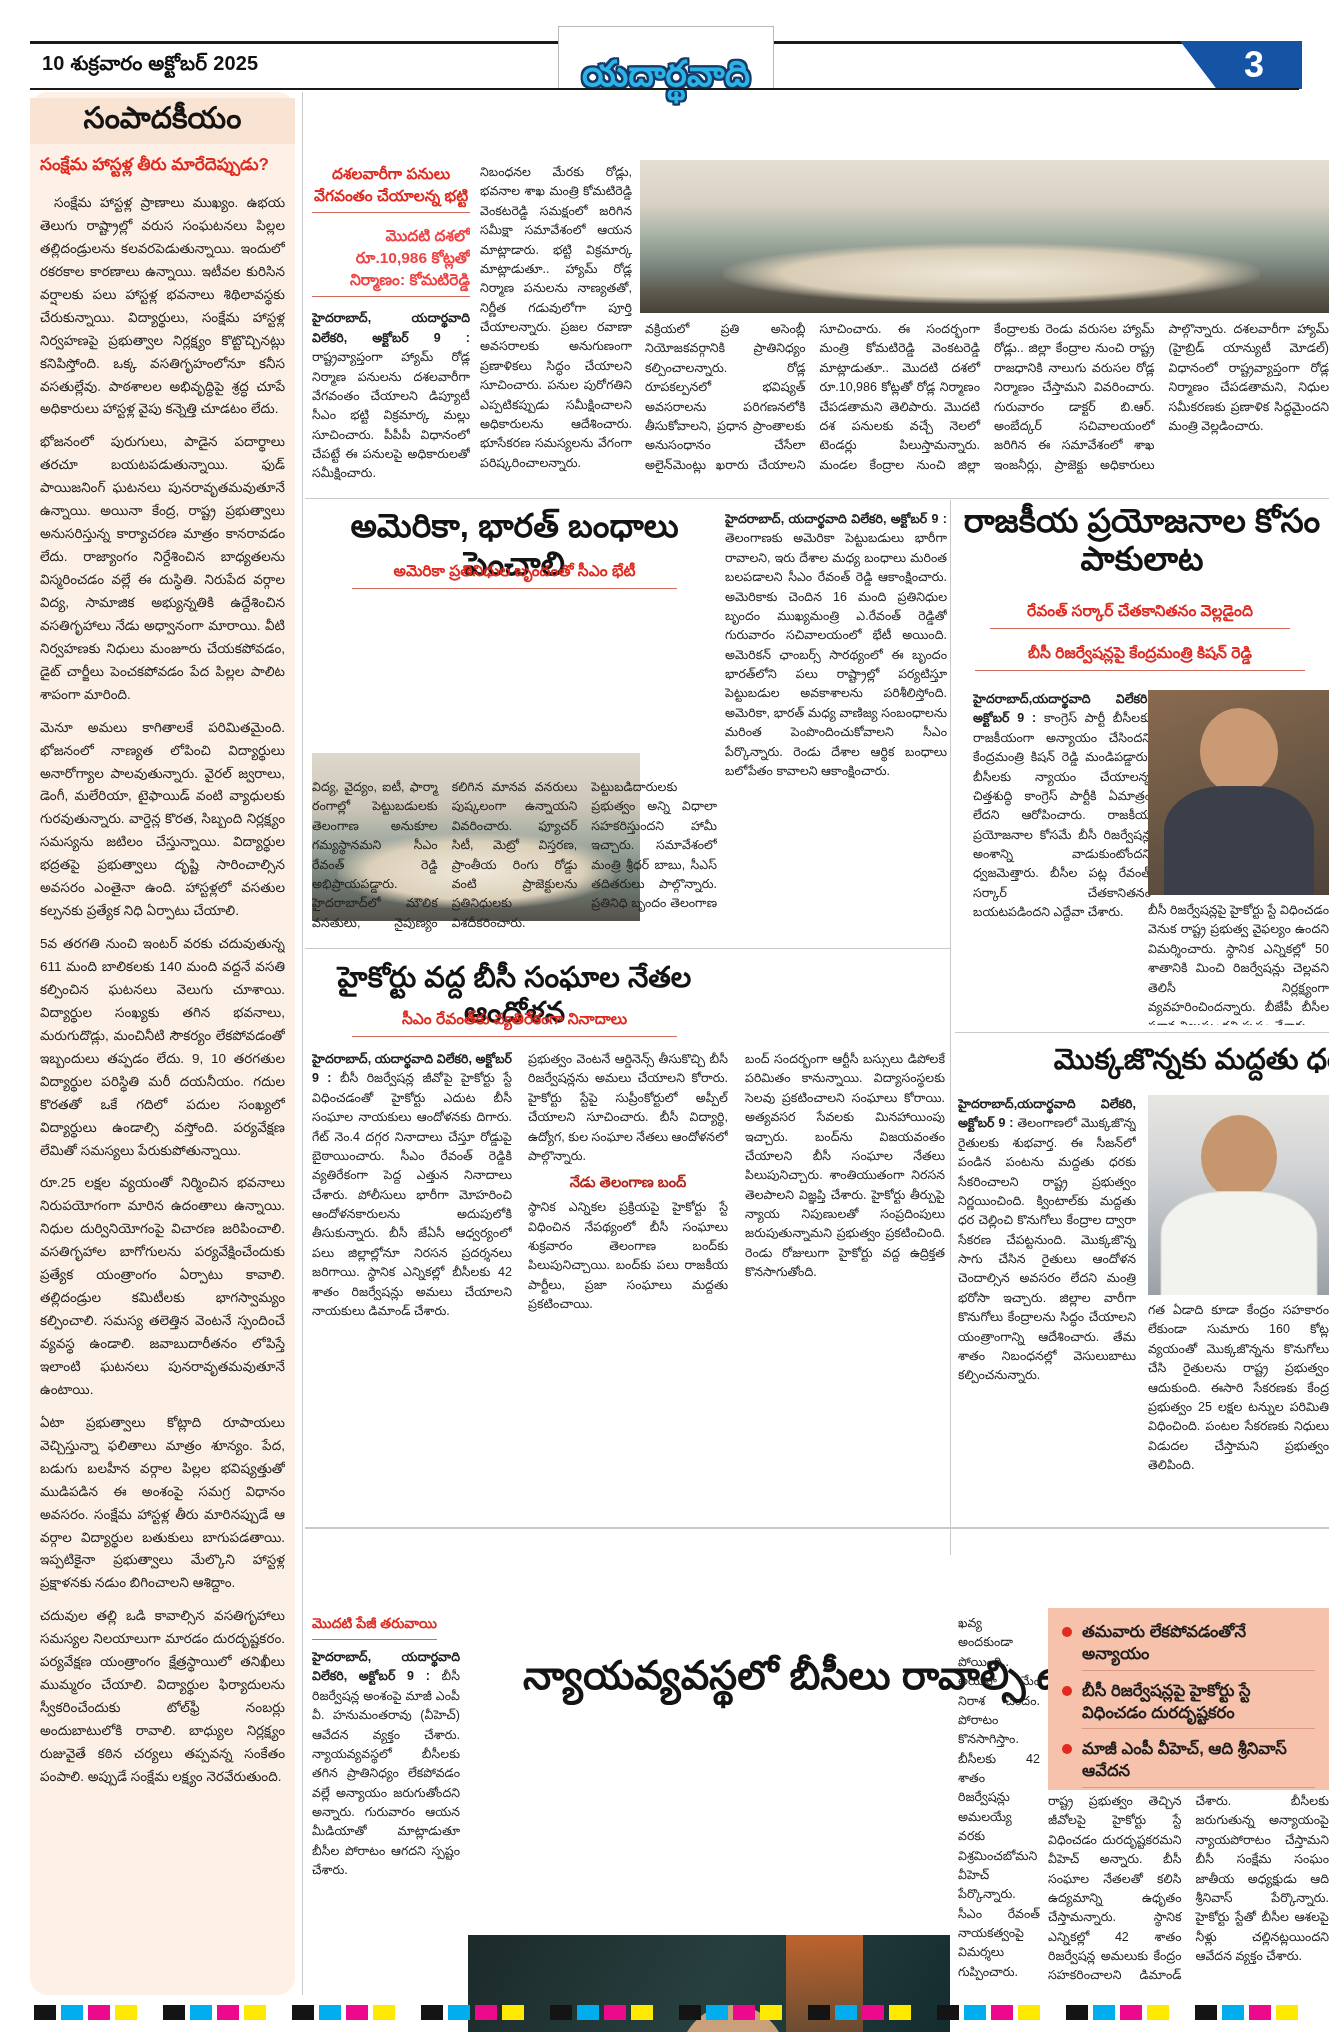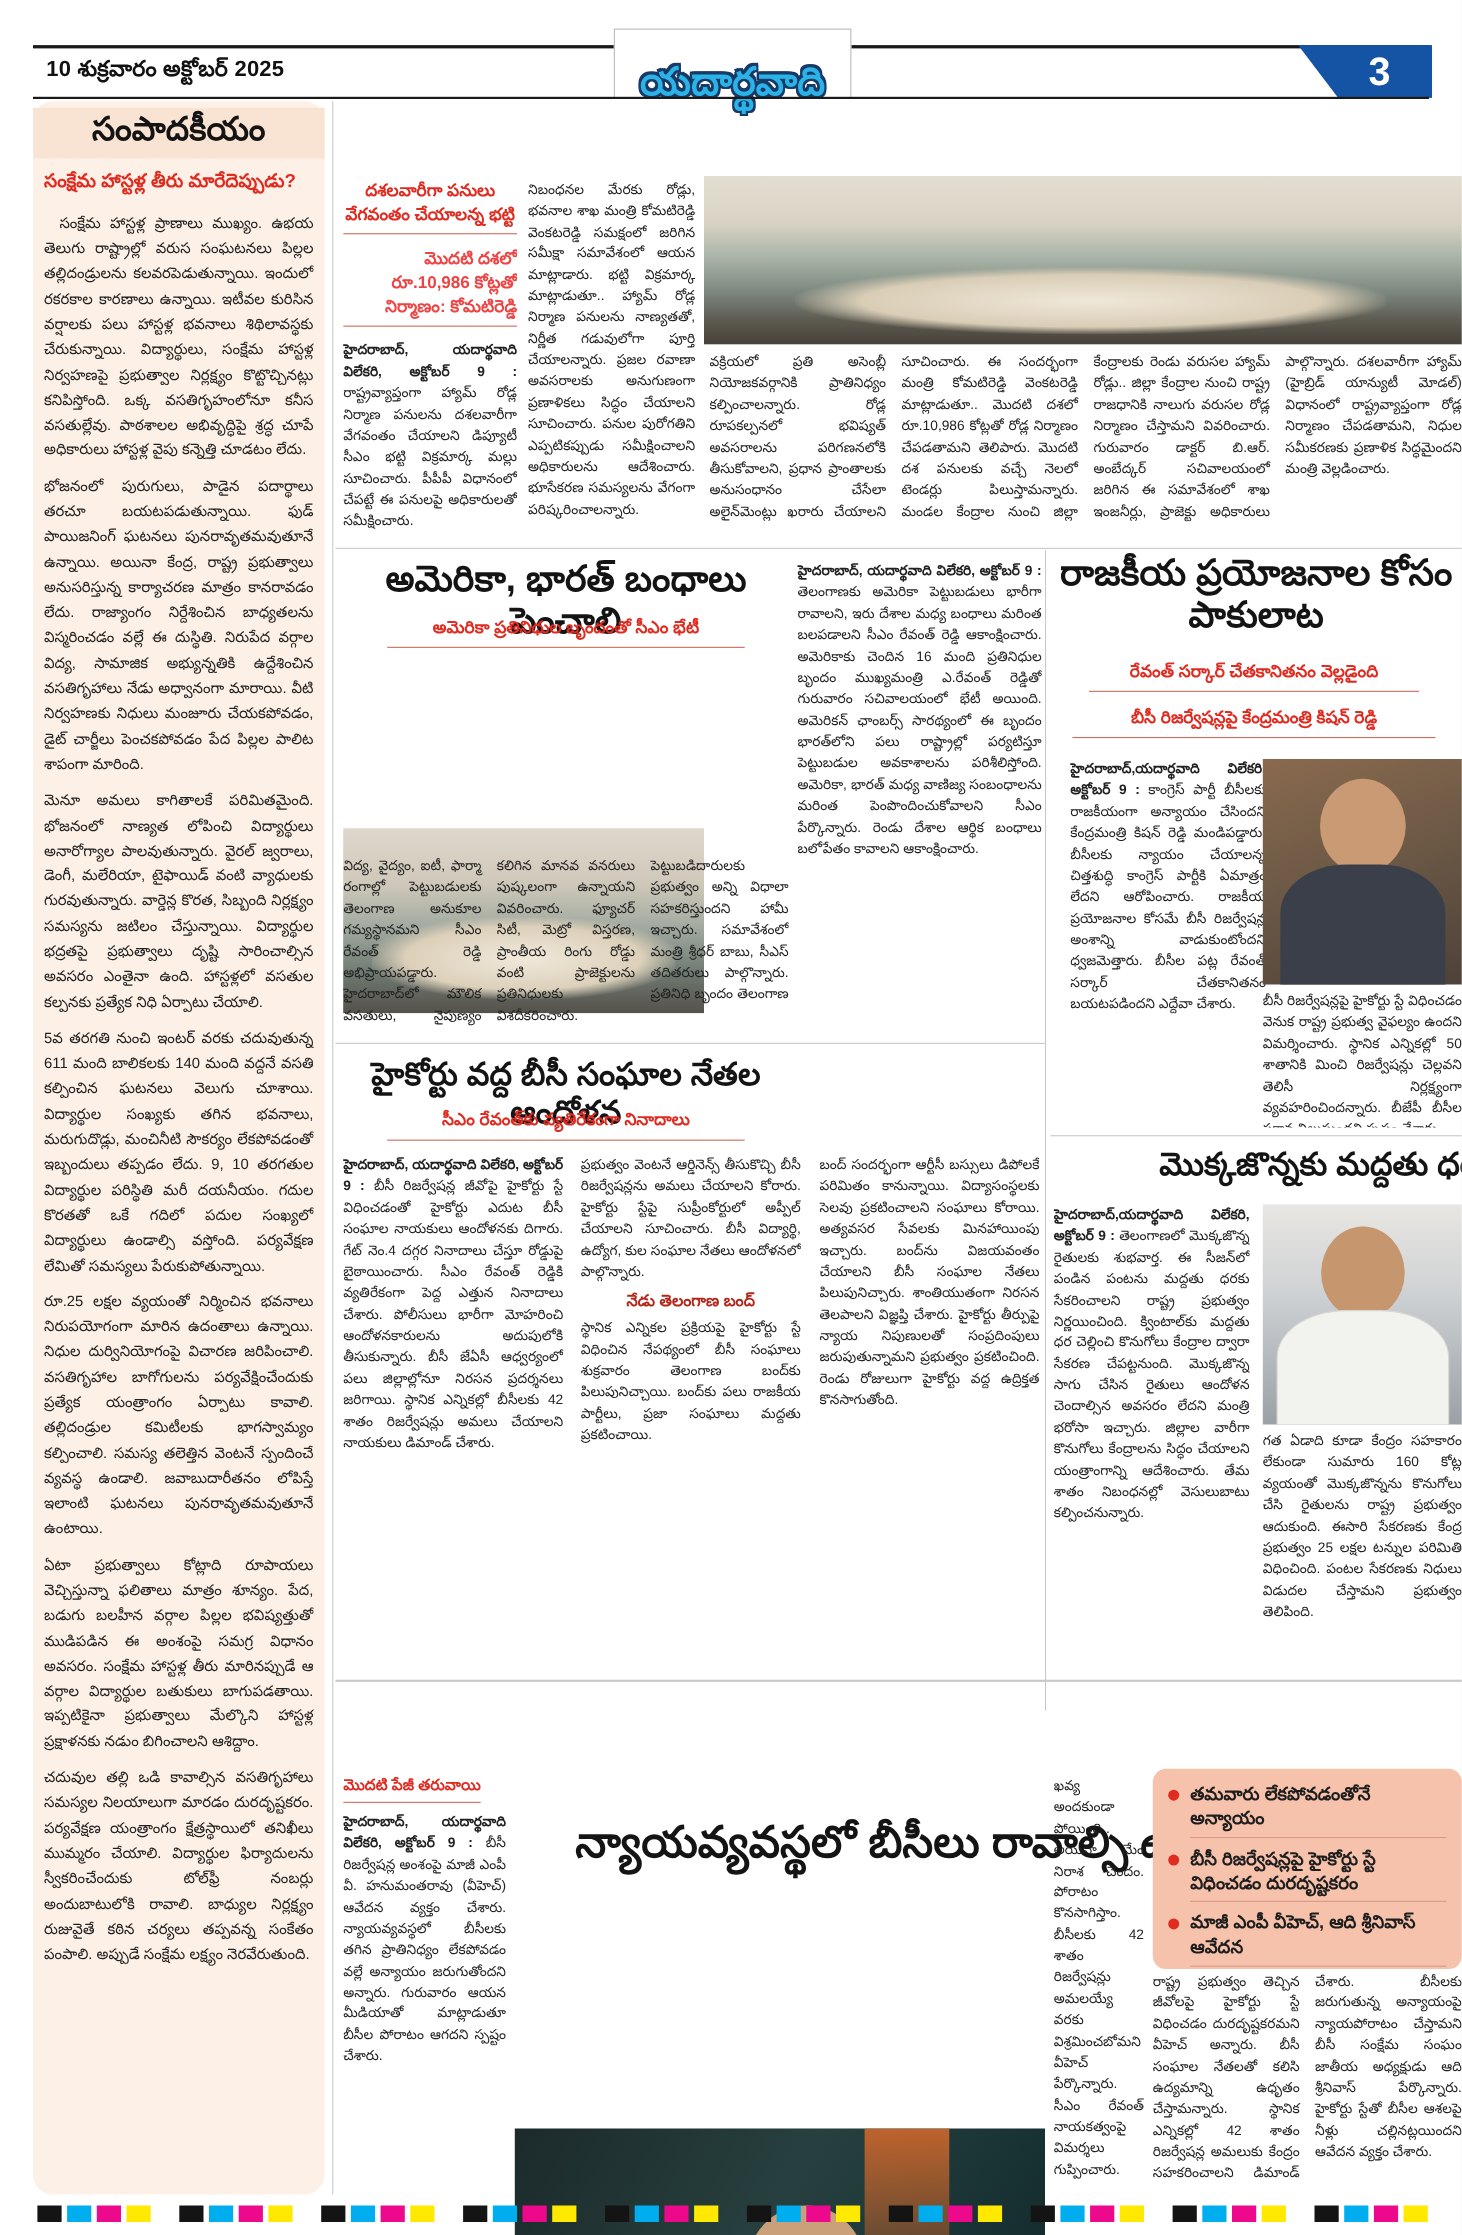--- a/index.html
+++ b/index.html
@@ -197,21 +197,21 @@
   </div>
 
   <div class="abs photo ph-dark-speaker" style="left:468px;top:1614px;width:482px;height:380px;">
     <div class="streak"></div>
     <div class="head-sil" style="top:70px;left:55%;width:110px;height:120px;background:#caa07a;"></div>
 
   </div>
 
   <div class="abs bt" style="left:958px;top:1614px;width:82px;height:380px;overflow:hidden;">ఖవ్య అందకుండా పోయింది.. అయినా మేం నిరాశ చెందం. పోరాటం కొనసాగిస్తాం. బీసీలకు 42 శాతం రిజర్వేషన్లు అమలయ్యే వరకు విశ్రమించబోమని వీహెచ్ పేర్కొన్నారు. సీఎం రేవంత్ నాయకత్వంపై విమర్శలు గుప్పించారు.</div>
 
-  <div class="abs bullet-box" style="left:1048px;top:1608px;width:253px;height:158px;overflow:hidden;border-radius:12px;">
+  <div class="abs bullet-box" style="left:1048px;top:1608px;width:253px;height:158px;overflow:hidden;">
     <div class="bi">
       <span class="dot"></span>
       <span class="btx">తమవారు లేకపోవడంతోనే అన్యాయం</span>
     </div>
     <div class="bi">
       <span class="dot"></span>
       <span class="btx">బీసీ రిజర్వేషన్లపై హైకోర్టు స్టే విధించడం దురదృష్టకరం</span>
     </div>
     <div class="bi">
       <span class="dot"></span>

